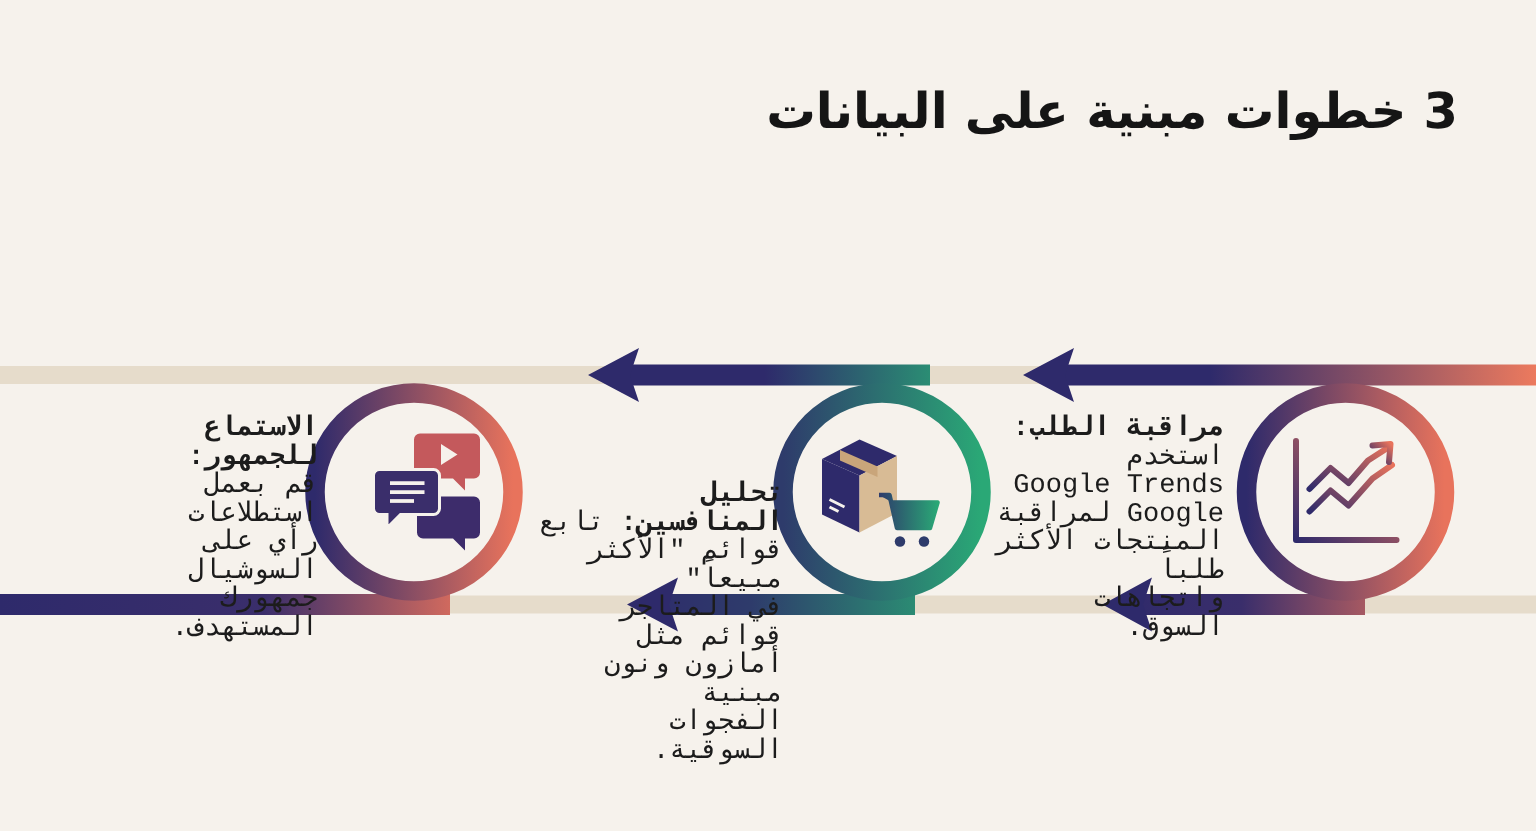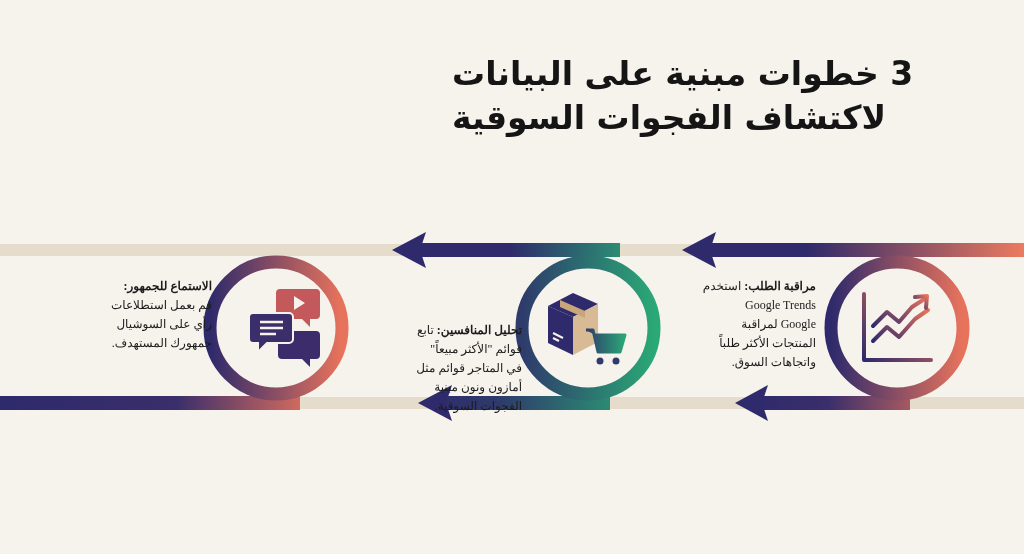--- a/index.html
+++ b/index.html
@@ -4,41 +4,40 @@
 <style>
   html, body { margin: 0; padding: 0; }
   body {
     width: 1024px; height: 554px; overflow: hidden;
     background: #f6f2ec;
     font-family: "DejaVu Sans", sans-serif;
     position: relative;
   }
   .title {
     position: absolute; right: 52px; top: 52px; width: 520px;
-    direction: rtl; text-align: left;
+    direction: rtl; text-align: right;
     font-family: "DejaVu Sans", sans-serif;
     font-weight: bold; font-size: 33px; line-height: 44px;
     color: #151515; margin: 0;
   }
   .title span { display: block; }
   svg.flow { position: absolute; left: 0; top: 0; }
   .step-text {
     position: absolute; direction: rtl; text-align: right;
-    font-size: 12px; line-height: 19px; color: #1c1c1c;
-    font-family: Liberation Serif, serif;
+    font-size: 18px; line-height: 19px; color: #1c1c1c;
+    font-family: Liberation Mono, monospace;
   }
   .step-text b { font-weight: bold; }
   .step-text .ltr { direction: ltr; unicode-bidi: embed; }
 </style>
 </head>
 <body>
 
 <h1 class="title">
   <span>3 خطوات مبنية على البيانات</span>
-  <span>لاكتشاف الفجوات السوقية</span>
 </h1>
 
 <svg class="flow" width="1024" height="554" viewBox="0 0 1024 554">
   <defs>
     <linearGradient id="gCoral" x1="0" y1="0" x2="1" y2="0">
       <stop offset="0" stop-color="#2e2a6b"></stop>
       <stop offset="1" stop-color="#e8735c"></stop>
     </linearGradient>
     <linearGradient id="gGreen" x1="0" y1="0" x2="1" y2="0">
       <stop offset="0" stop-color="#2e3b6b"></stop>

